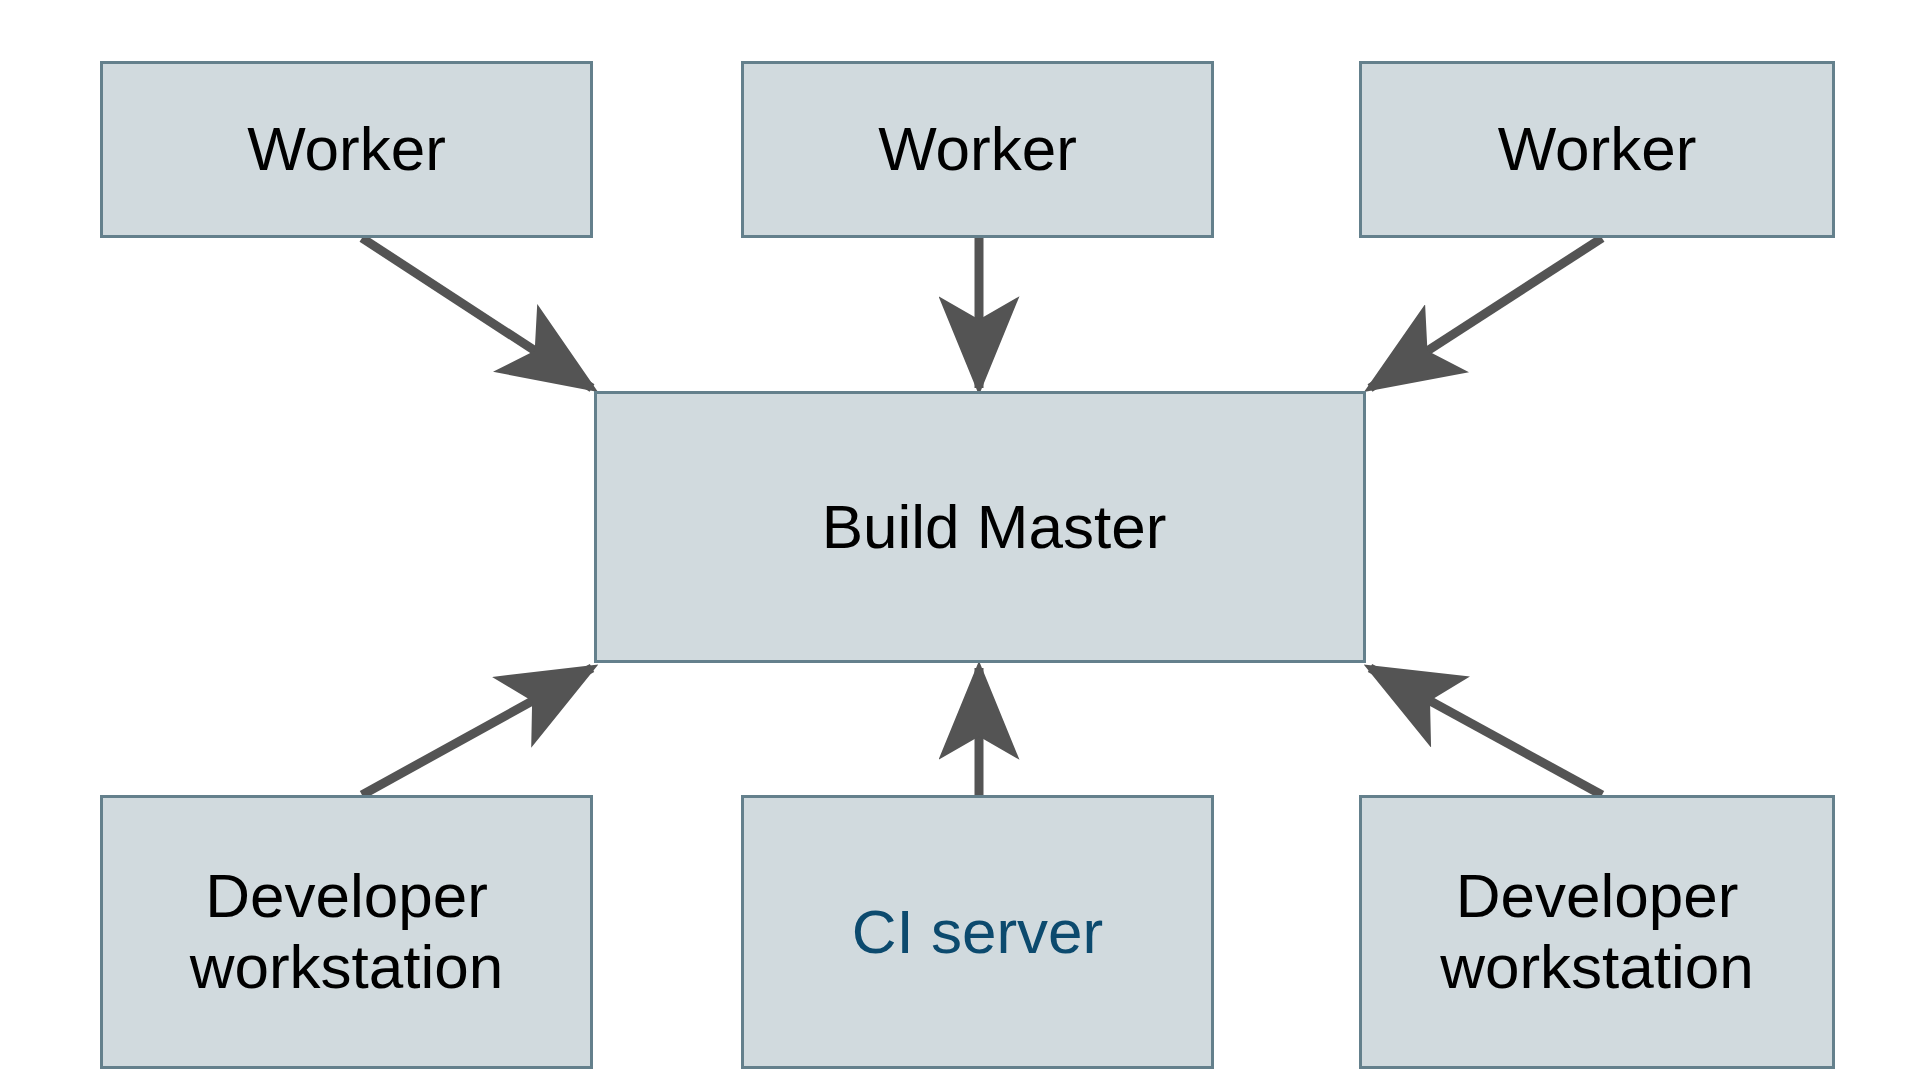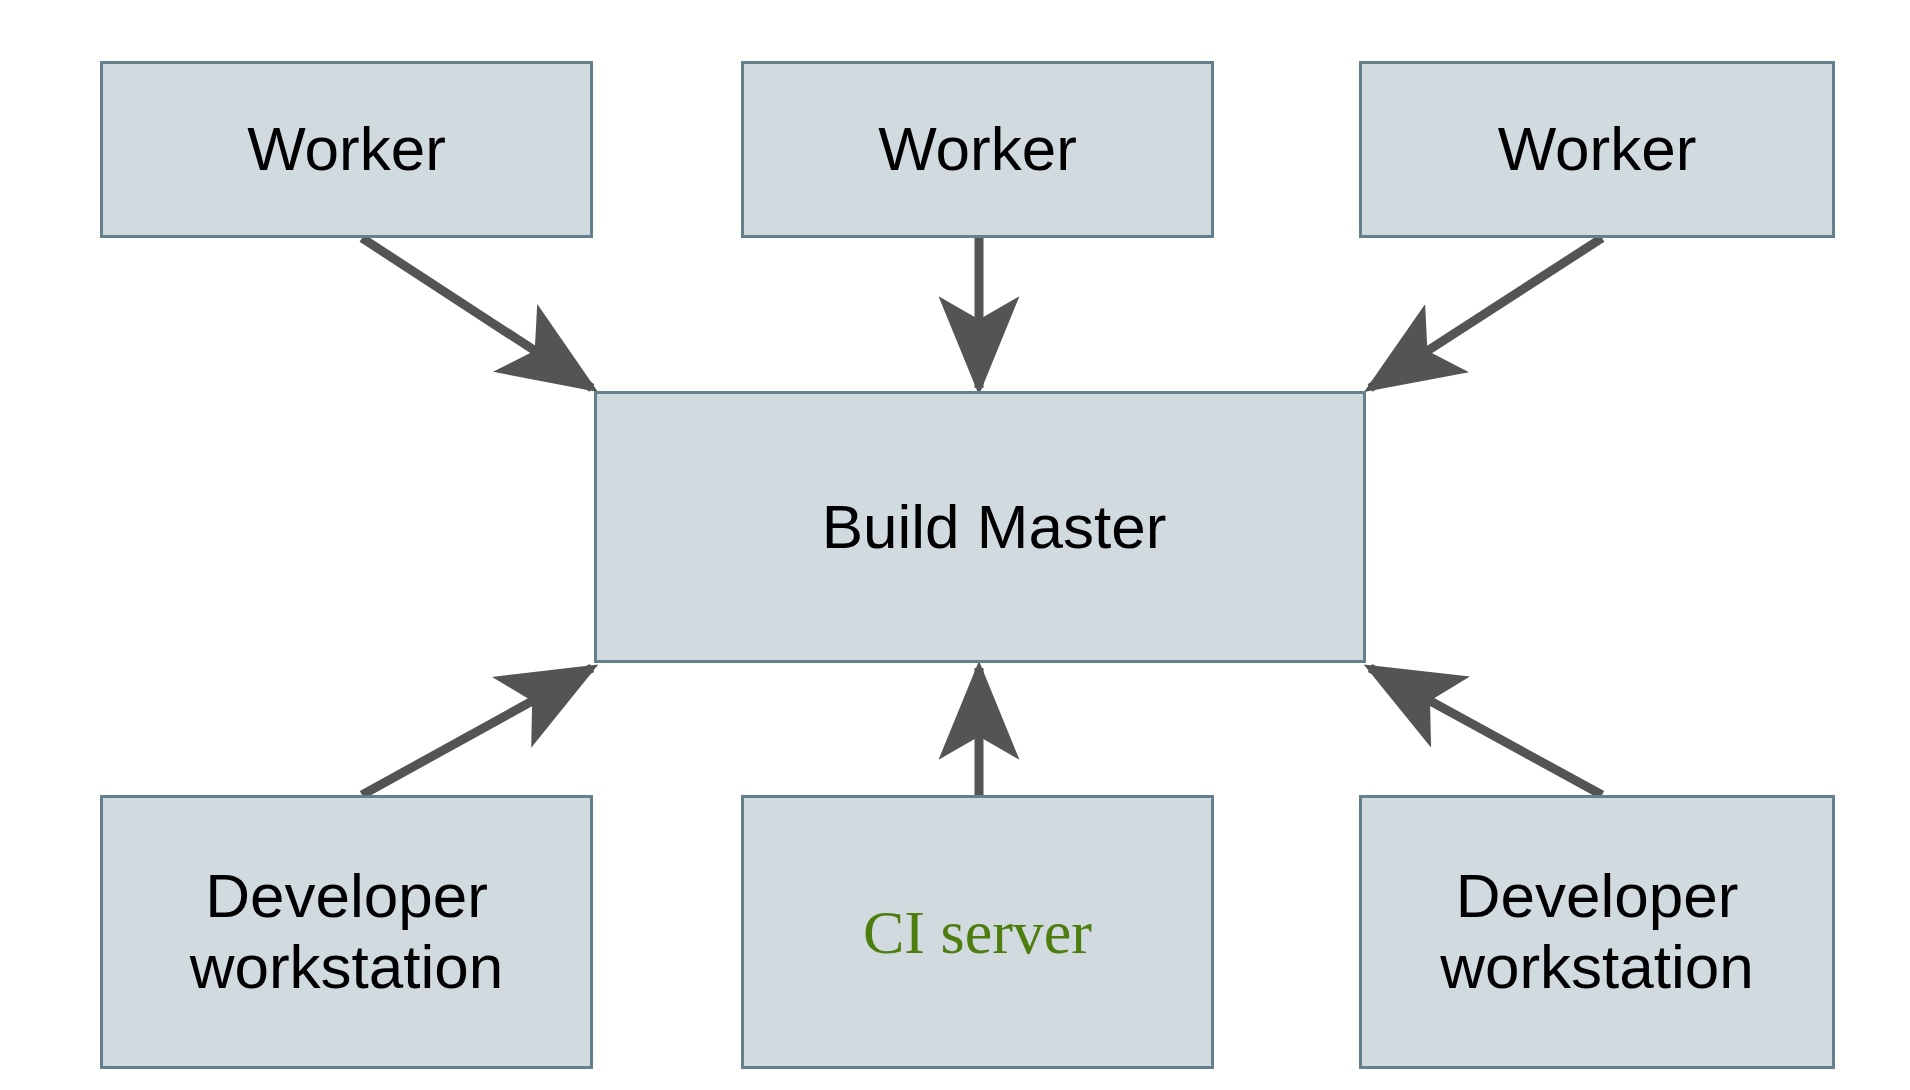--- a/index.html
+++ b/index.html
@@ -94,21 +94,21 @@
 
   <div class="node" id="node-build-master" style="background: rgb(209, 218, 222); border-color: rgb(100, 128, 140); color: rgb(0, 0, 0);">
     <span class="node-label">Build Master</span>
   </div>
 
   <div class="node" id="node-dev-ws-1" style="background: rgb(209, 218, 222); border-color: rgb(100, 128, 140); color: rgb(0, 0, 0);">
     <span class="node-label">Developer
 workstation</span>
   </div>
 
-  <div class="node" id="node-ci-server" style="background: rgb(209, 218, 222); border-color: rgb(100, 128, 140); color: #4d7c0f; font-family: Liberation Serif, serif;">
+  <div class="node" id="node-ci-server" style="background: rgb(209, 218, 222); border-color: rgb(100, 128, 140); color: #0c4a6e;">
     <span class="node-label">CI server</span>
   </div>
 
   <div class="node" id="node-dev-ws-2" style="background: rgb(209, 218, 222); border-color: rgb(100, 128, 140); color: rgb(0, 0, 0);">
     <span class="node-label">Developer
 workstation</span>
   </div>
 
 </div>
 

